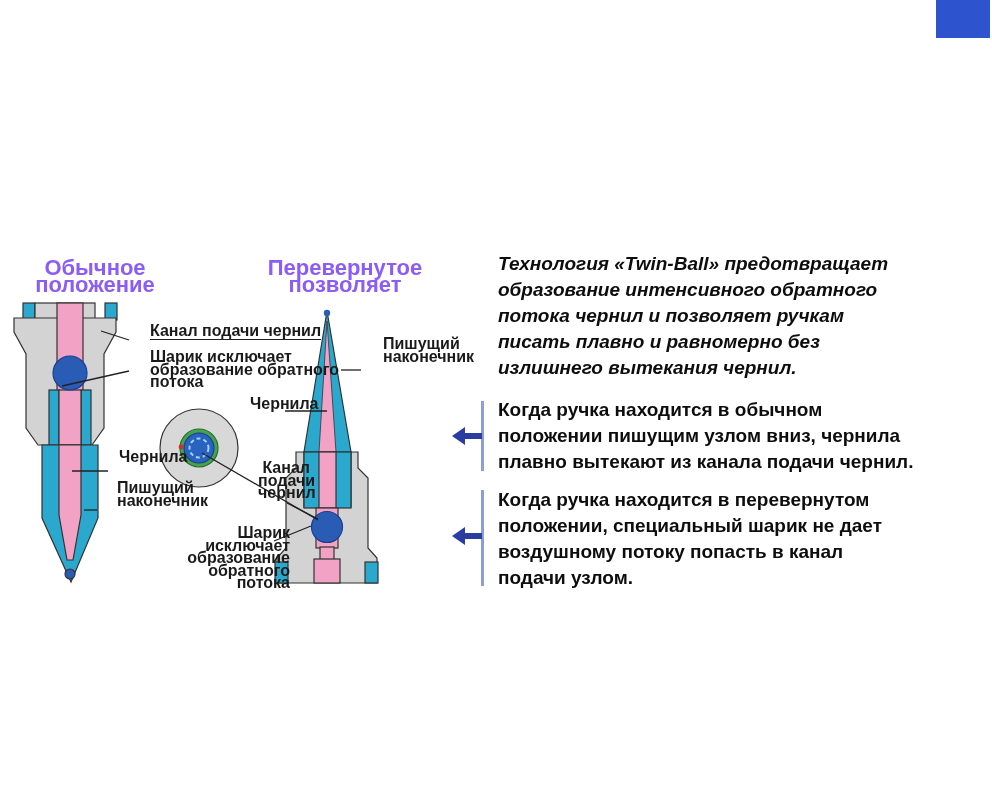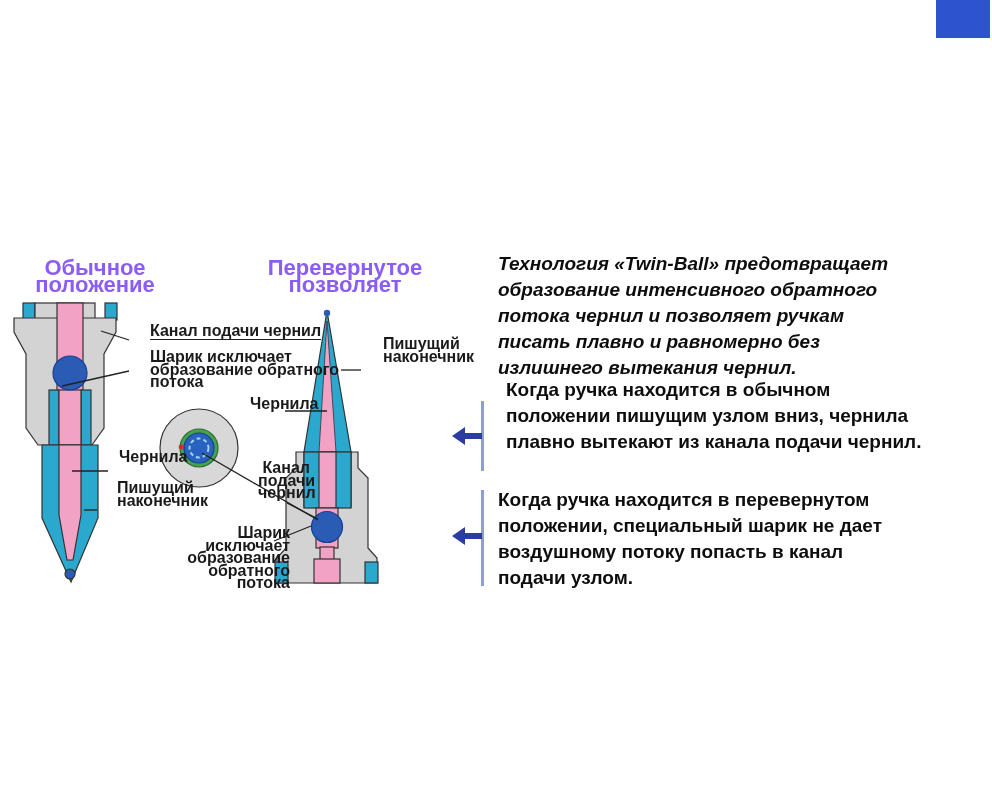--- a/index.html
+++ b/index.html
@@ -107,21 +107,21 @@
   <div class="para" style="top:251px;font-style:italic;">Технология «Twin-Ball» предотвращает
 образование интенсивного обратного
 потока чернил и позволяет ручкам
 писать плавно и равномерно без
 излишнего вытекания чернил.</div>
 
   <div class="vline" style="top:401px;height:70px;background:#8B9ED6;"></div>
   <svg class="arrow" style="left:452px;top:426px;" viewBox="0 0 30 20">
     <polygon fill="#2B3DA0" points="30,7 13,7 13,1 0,10 13,19 13,13 30,13"></polygon>
   </svg>
-  <div class="para" style="top:377px;margin-left:8px;">Когда ручка находится в обычном
+  <div class="para" style="top:397px;">Когда ручка находится в обычном
 положении пишущим узлом вниз, чернила
 плавно вытекают из канала подачи чернил.</div>
 
   <div class="vline" style="top:490px;height:96px;background:#8B9ED6;"></div>
   <svg class="arrow" style="left:452px;top:526px;" viewBox="0 0 30 20">
     <polygon fill="#2B3DA0" points="30,7 13,7 13,1 0,10 13,19 13,13 30,13"></polygon>
   </svg>
   <div class="para" style="top:487px;">Когда ручка находится в перевернутом
 положении, специальный шарик не дает
 воздушному потоку попасть в канал

